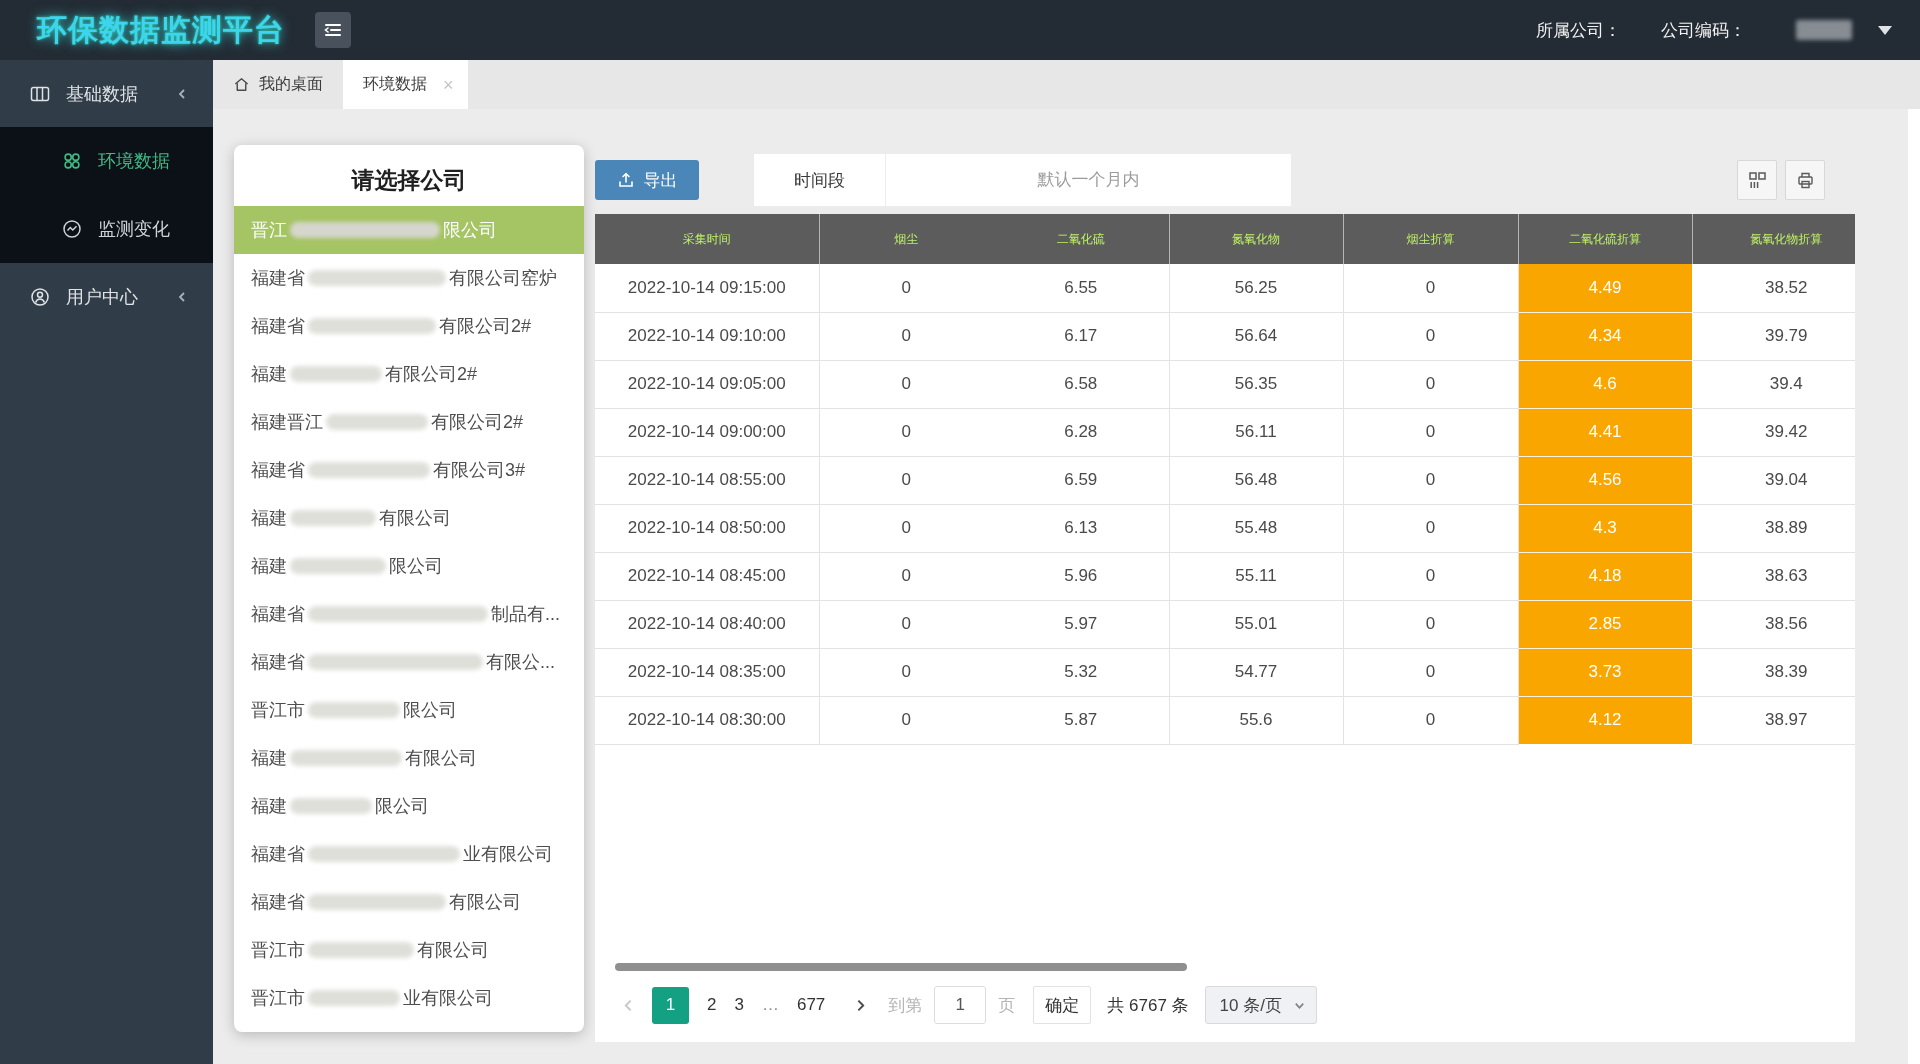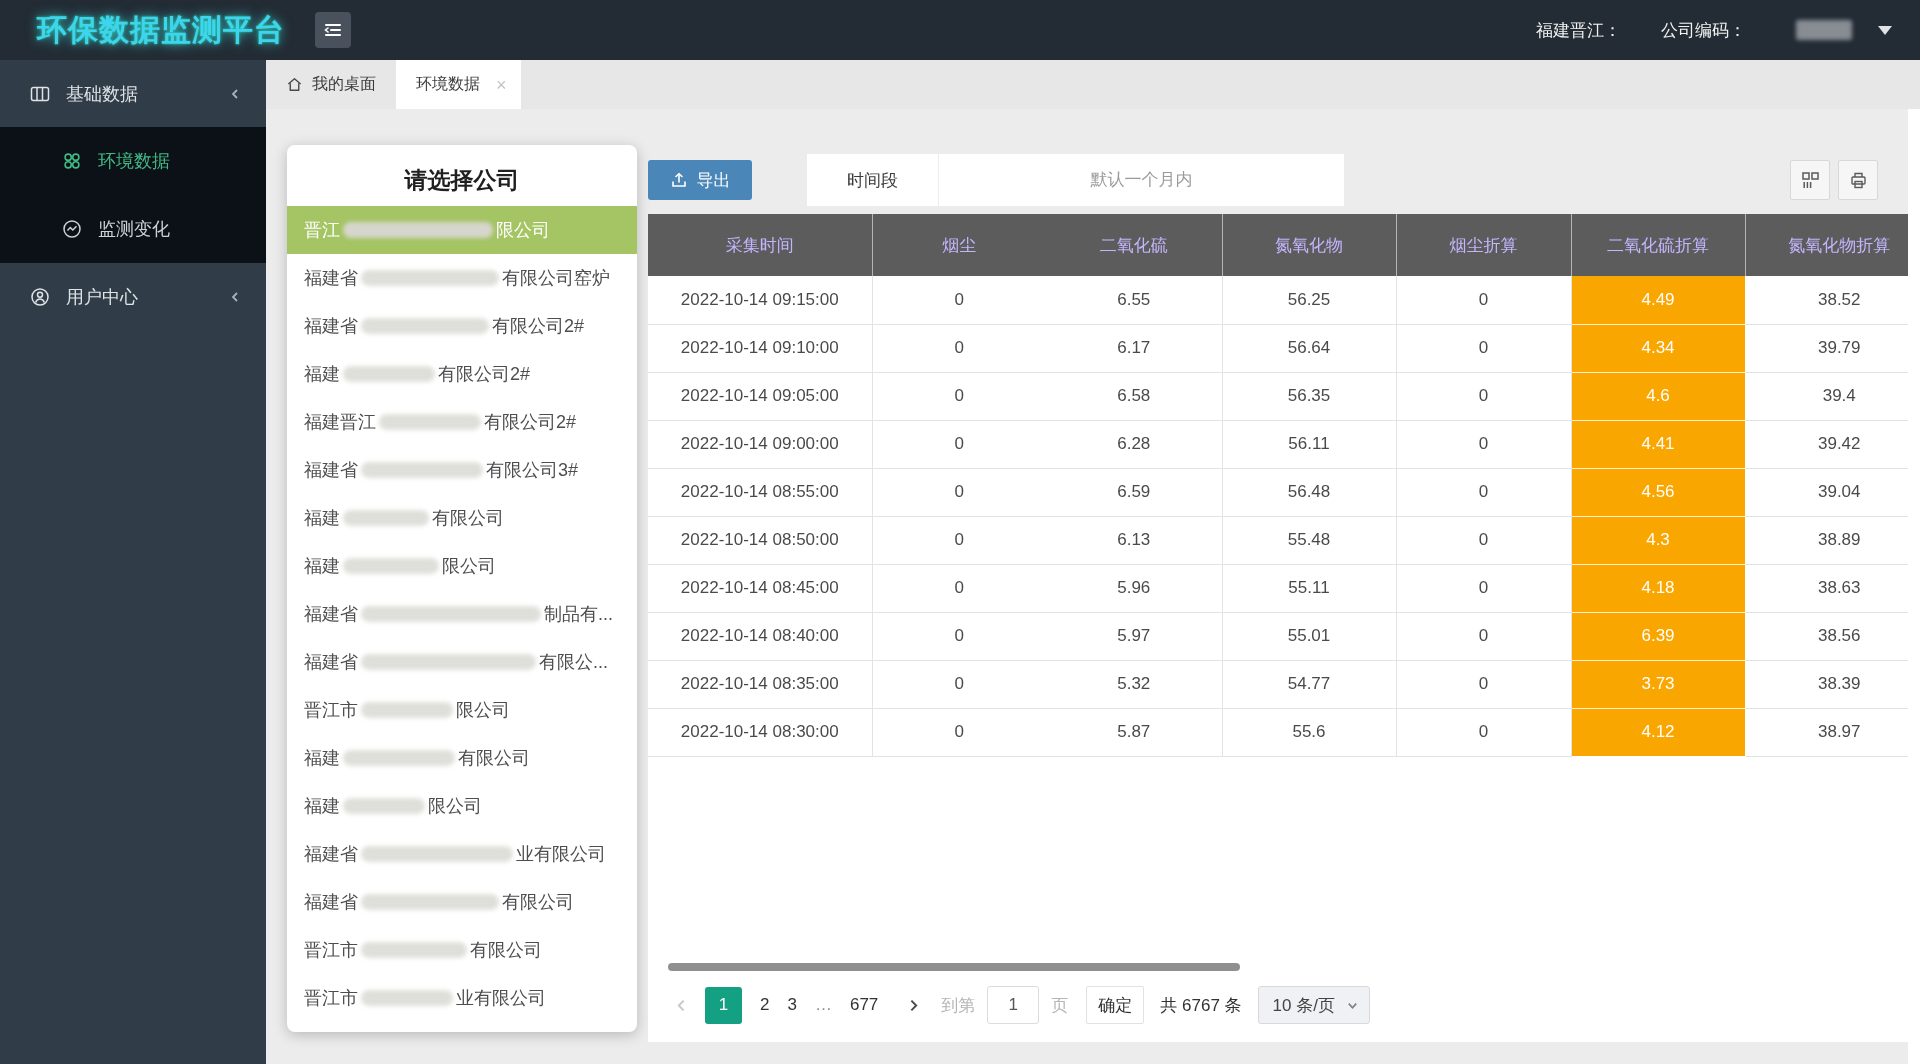--- a/index.html
+++ b/index.html
@@ -17,21 +17,21 @@
     color:#f2f2f2; font-size:17px; }
   .tb-label1 { margin-right:40px; }
   .tb-label2 { margin-right:50px; }
   .redacted-code { width:56px; height:20px; background:#878d93; border-radius:2px;
     filter:blur(2px); display:inline-block; }
   .caret-down { width:0; height:0; margin-left:26px; border-left:7px solid transparent;
     border-right:7px solid transparent; border-top:9px solid #dfe3e6; }
 
   
   .layout { display:flex; height:1004px; }
-  .sidebar { width:266px; background:#303c47; flex:none; }
+  .sidebar { width:213px; background:#303c47; flex:none; }
   .side-item { height:67px; display:flex; align-items:center; padding:0 24px 0 30px;
     color:#dfe3e6; font-size:18px; cursor:pointer; }
   .side-item .lbl { margin-left:16px; }
   .side-item .chev { margin-left:auto; color:#aab1b8; display:flex; }
   .submenu { background:#0c1118; }
   .sub-item { height:68px; display:flex; align-items:center; padding-left:62px;
     color:#ccd2d8; font-size:18px; cursor:pointer; }
   .sub-item .lbl { margin-left:16px; }
   .sub-item.active { color:#42b983; }
 
@@ -68,21 +68,21 @@
   .time-input { width:405px; border:none; outline:none; text-align:center; font-size:17px;
     color:#444; font-family:inherit; }
   .time-input::placeholder { color:#9b9b9b; }
   .tool-icons { margin-left:auto; margin-right:30px; display:flex; gap:8px; }
   .tool-btn { width:40px; height:40px; background:#f6f6f6; border:1px solid #d8d8d8;
     border-radius:2px; display:flex; align-items:center; justify-content:center; cursor:pointer; }
 
   .table-card { background:#fff; height:828px; display:flex; flex-direction:column; overflow:hidden; }
   .table-clip { width:1260px; overflow:hidden; flex:none; }
   table { table-layout:fixed; width:1285px; border-collapse:collapse; }
-  th { height:62px; background:#5c5c5c; color:#c4b5fd; font-weight:normal; font-size:17px;
+  th { height:50px; background:#5c5c5c; color:#bef264; font-weight:normal; font-size:12px;
     border-right:1px solid rgba(255,255,255,.55); }
   th:nth-child(2), th:last-child { border-right:none; }
   td { height:48px; text-align:center; font-size:17px; color:#4a4a4a;
     border-bottom:1px solid #e3e3e3; border-right:1px solid #e3e3e3; background:#fff; }
   td:nth-child(2), td:last-child { border-right:none; }
   td.hl { background:#faa600; color:#fff; border-right-color:#fff; border-bottom-color:rgba(255,255,255,.85); }
   .spacer { flex:1; }
   .hscroll { width:572px; height:8px; background:#8f8f8f; border-radius:4px;
     margin:0 0 14px 20px; flex:none; cursor:pointer; }
 
@@ -120,21 +120,21 @@
       <span>
         <svg width="20" height="20" viewBox="0 0 20 20" fill="none" stroke="#fff" stroke-width="2" stroke-linecap="round">
           <line x1="3" y1="5" x2="17" y2="5"></line>
             <line x1="8" y1="10" x2="17" y2="10"></line>
             <line x1="3" y1="15" x2="17" y2="15"></line>
           <path d="M5 8l-2.5 2L5 12" stroke-width="1.6"></path>
         </svg>
       </span>
     </button>
     <div class="topbar-right">
-      <span class="tb-label1">福建晋江：</span>
+      <span class="tb-label1">所属公司：</span>
       <span class="tb-label2">公司编码：</span>
       <span class="redacted-code"></span>
       <span class="caret-down"></span>
     </div>
   </header>
 
   <div class="layout">
     <nav class="sidebar">
       <div class="side-item">
         <span>
@@ -426,21 +426,21 @@
                       <td>0</td>
                       <td class="hl">4.18</td>
                       <td>38.63</td>
                     </tr>
                     <tr>
                       <td>2022-10-14 08:40:00</td>
                       <td>0</td>
                       <td>5.97</td>
                       <td>55.01</td>
                       <td>0</td>
-                      <td class="hl">6.39</td>
+                      <td class="hl">2.85</td>
                       <td>38.56</td>
                     </tr>
                     <tr>
                       <td>2022-10-14 08:35:00</td>
                       <td>0</td>
                       <td>5.32</td>
                       <td>54.77</td>
                       <td>0</td>
                       <td class="hl">3.73</td>
                       <td>38.39</td>

